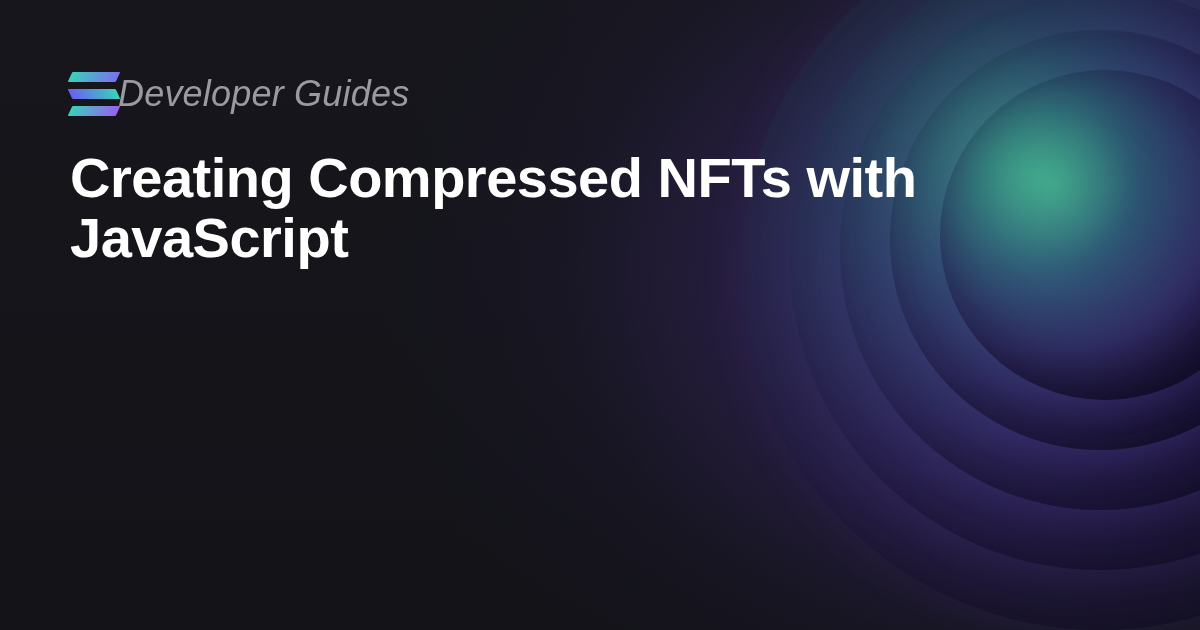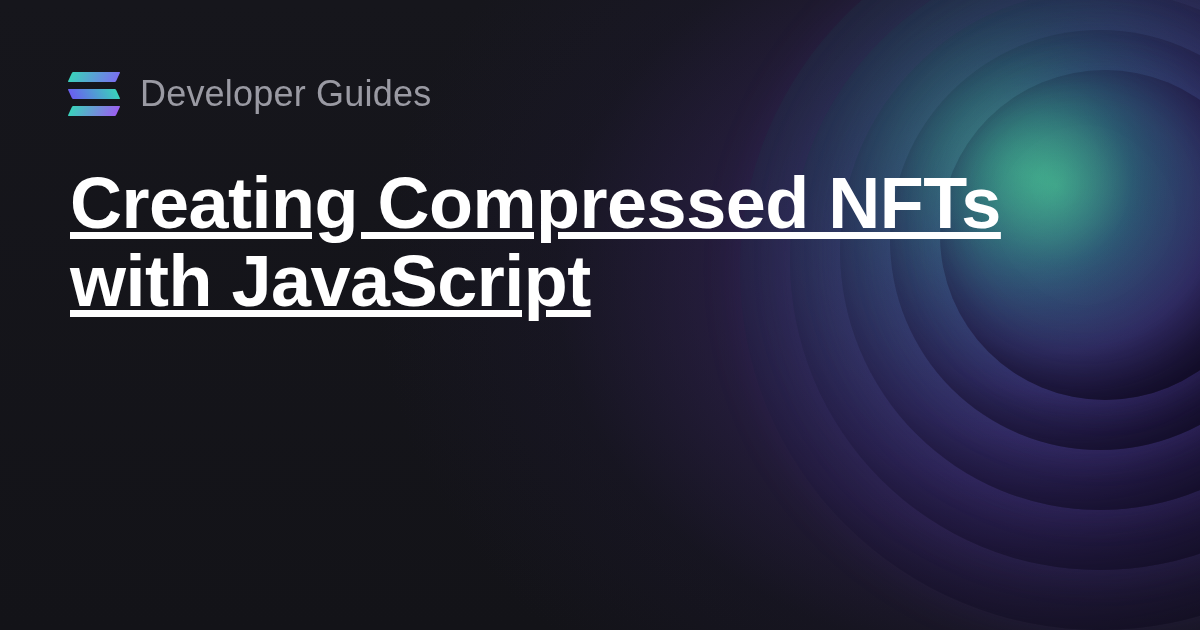--- a/index.html
+++ b/index.html
@@ -28,22 +28,22 @@
   .r4 { width: 420px; height: 420px; top: 30px;  right: -110px; opacity: 0.85; }
   .r5 { width: 330px; height: 330px; top: 70px;  right: -70px;  opacity: 0.9; }
   .content {
     position: absolute;
     inset: 0;
     padding: 72px 70px 0 70px;
   }
   .header {
     display: flex;
     align-items: center;
-    gap: 22px;
-    margin-bottom: 49px;
+    margin-bottom: 32px;
+    font-style: italic;
   }
   .logo {
     width: 48px;
     height: 44px;
     display: flex;
     flex-direction: column;
     justify-content: space-between;
   }
   .logo .bar {
     height: 10px;
@@ -53,26 +53,25 @@
   .logo .b2 { background: linear-gradient(90deg, #6a5ff0 0%, #3ad1bb 100%); transform: skewX(25deg); }
   .logo .b3 { background: linear-gradient(90deg, #3ad1bb 0%, #9b5ff0 100%); transform: skewX(-25deg); }
   .eyebrow {
     color: #9a9aa3;
     font-size: 36px;
     font-weight: 400;
     letter-spacing: 0.2px;
   }
   .title {
     color: #ffffff;
-    font-size: 72px;
+    font-size: 56px;
     font-weight: 600;
     line-height: 1.08;
     letter-spacing: -0.5px;
     max-width: 1000px;
-    text-decoration: underline;
   }
 </style>
 </head>
 <body>
 
 <div class="bg-gradient"></div>
 <div class="ring r1"></div>
 <div class="ring r2"></div>
 <div class="ring r3"></div>
 <div class="ring r4"></div>

